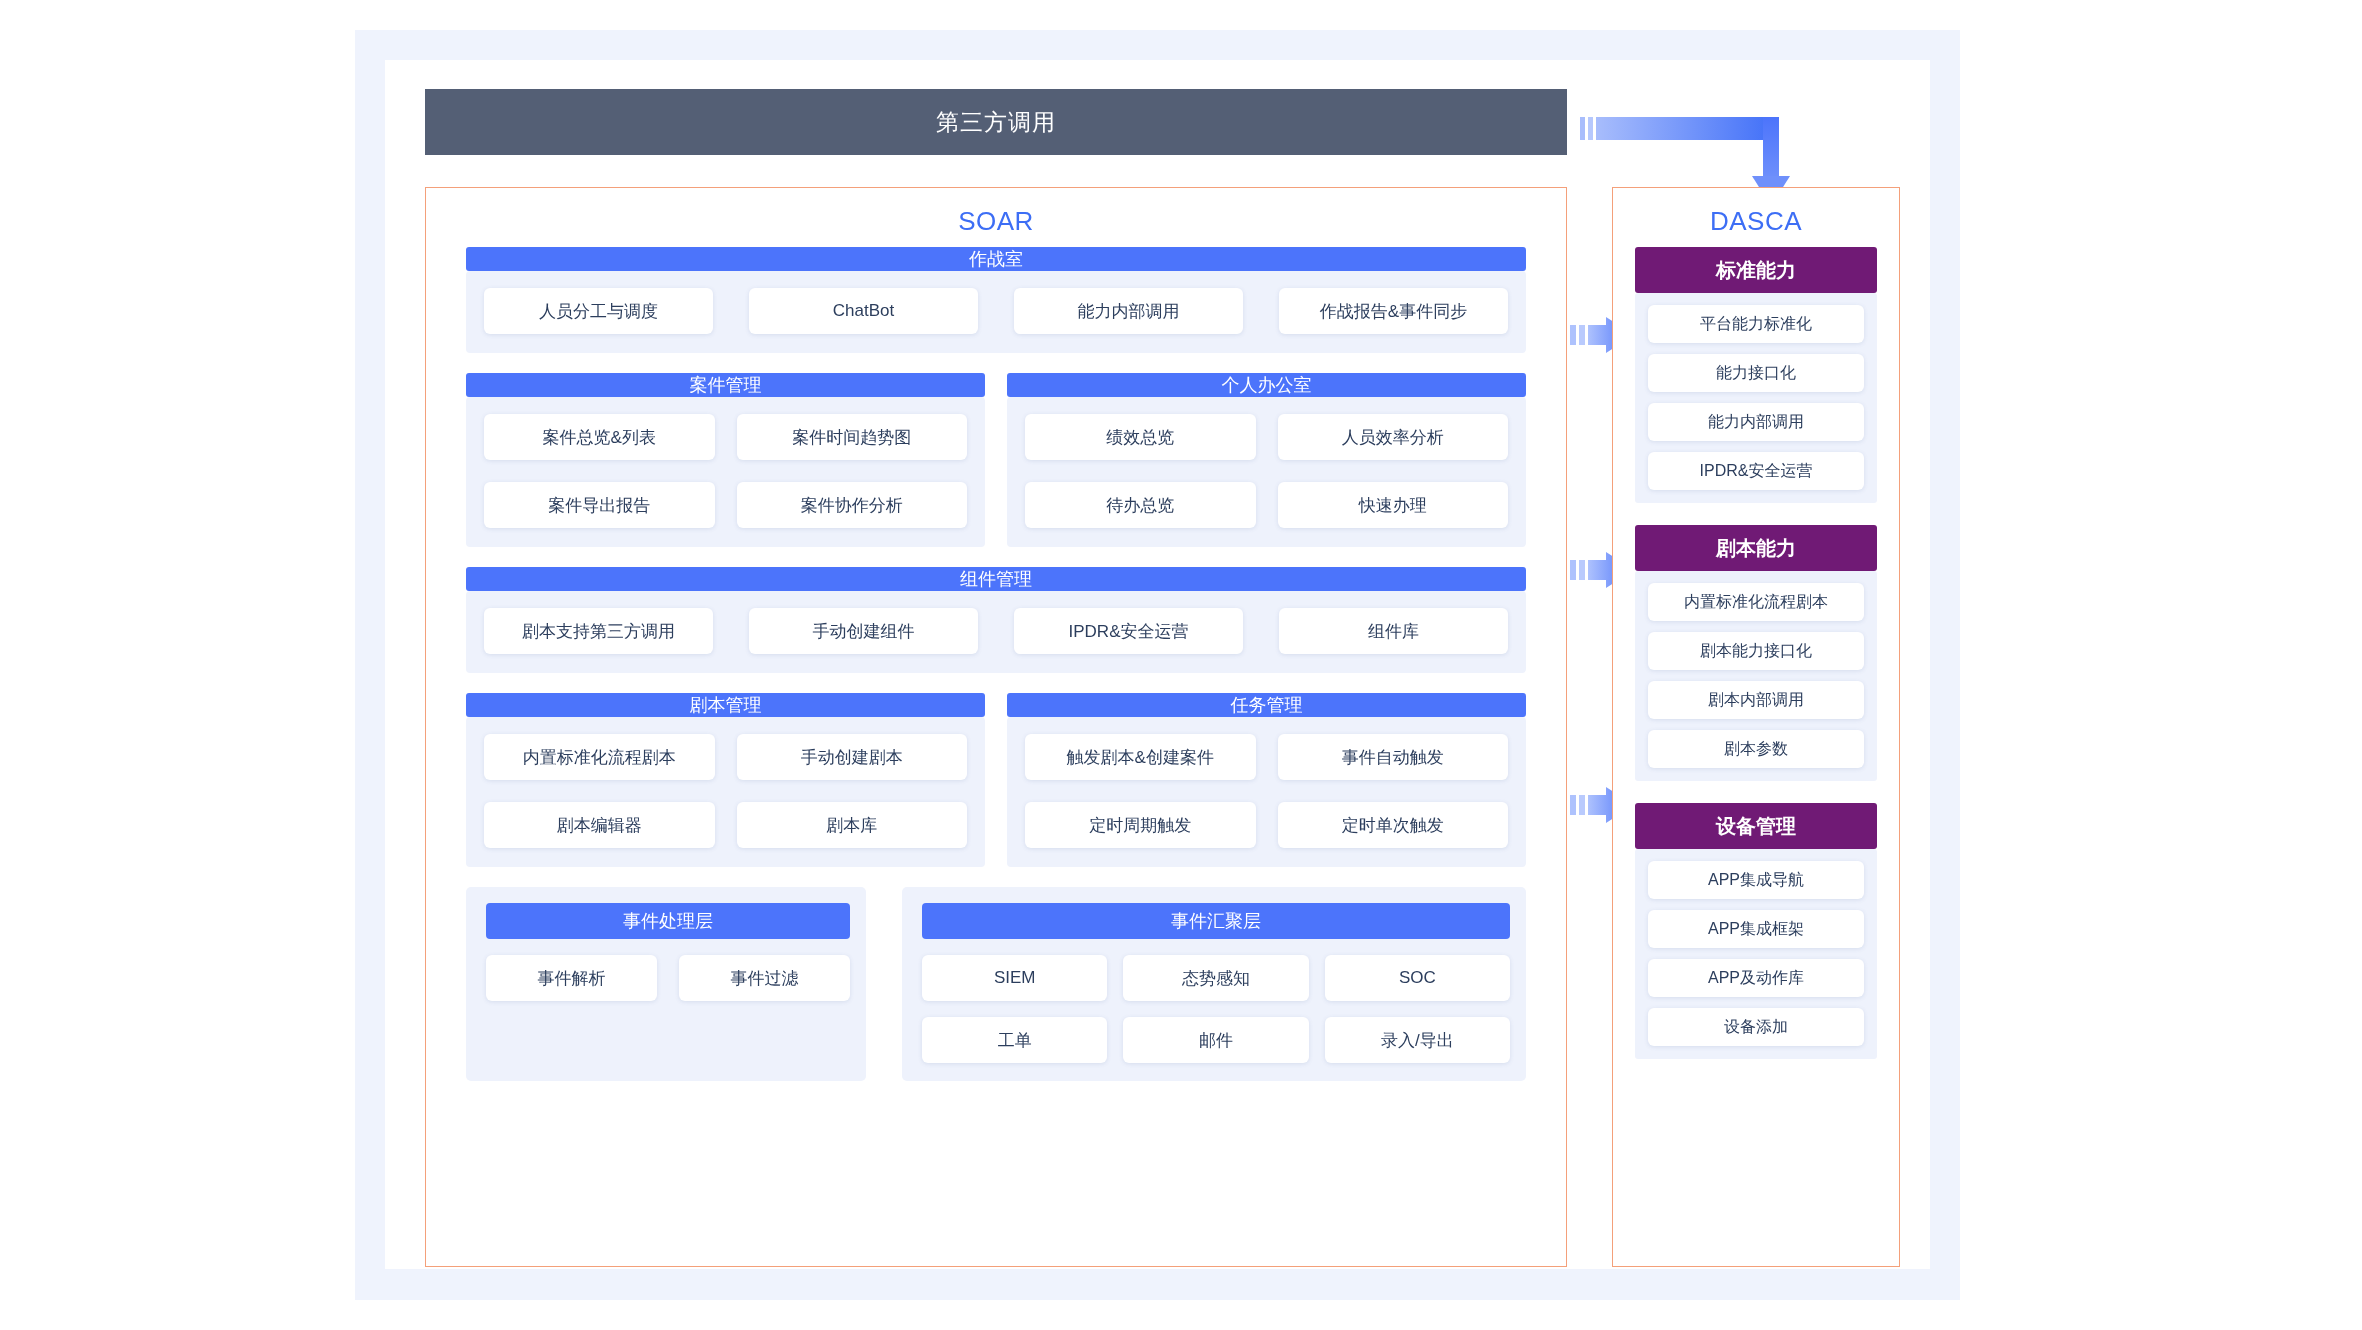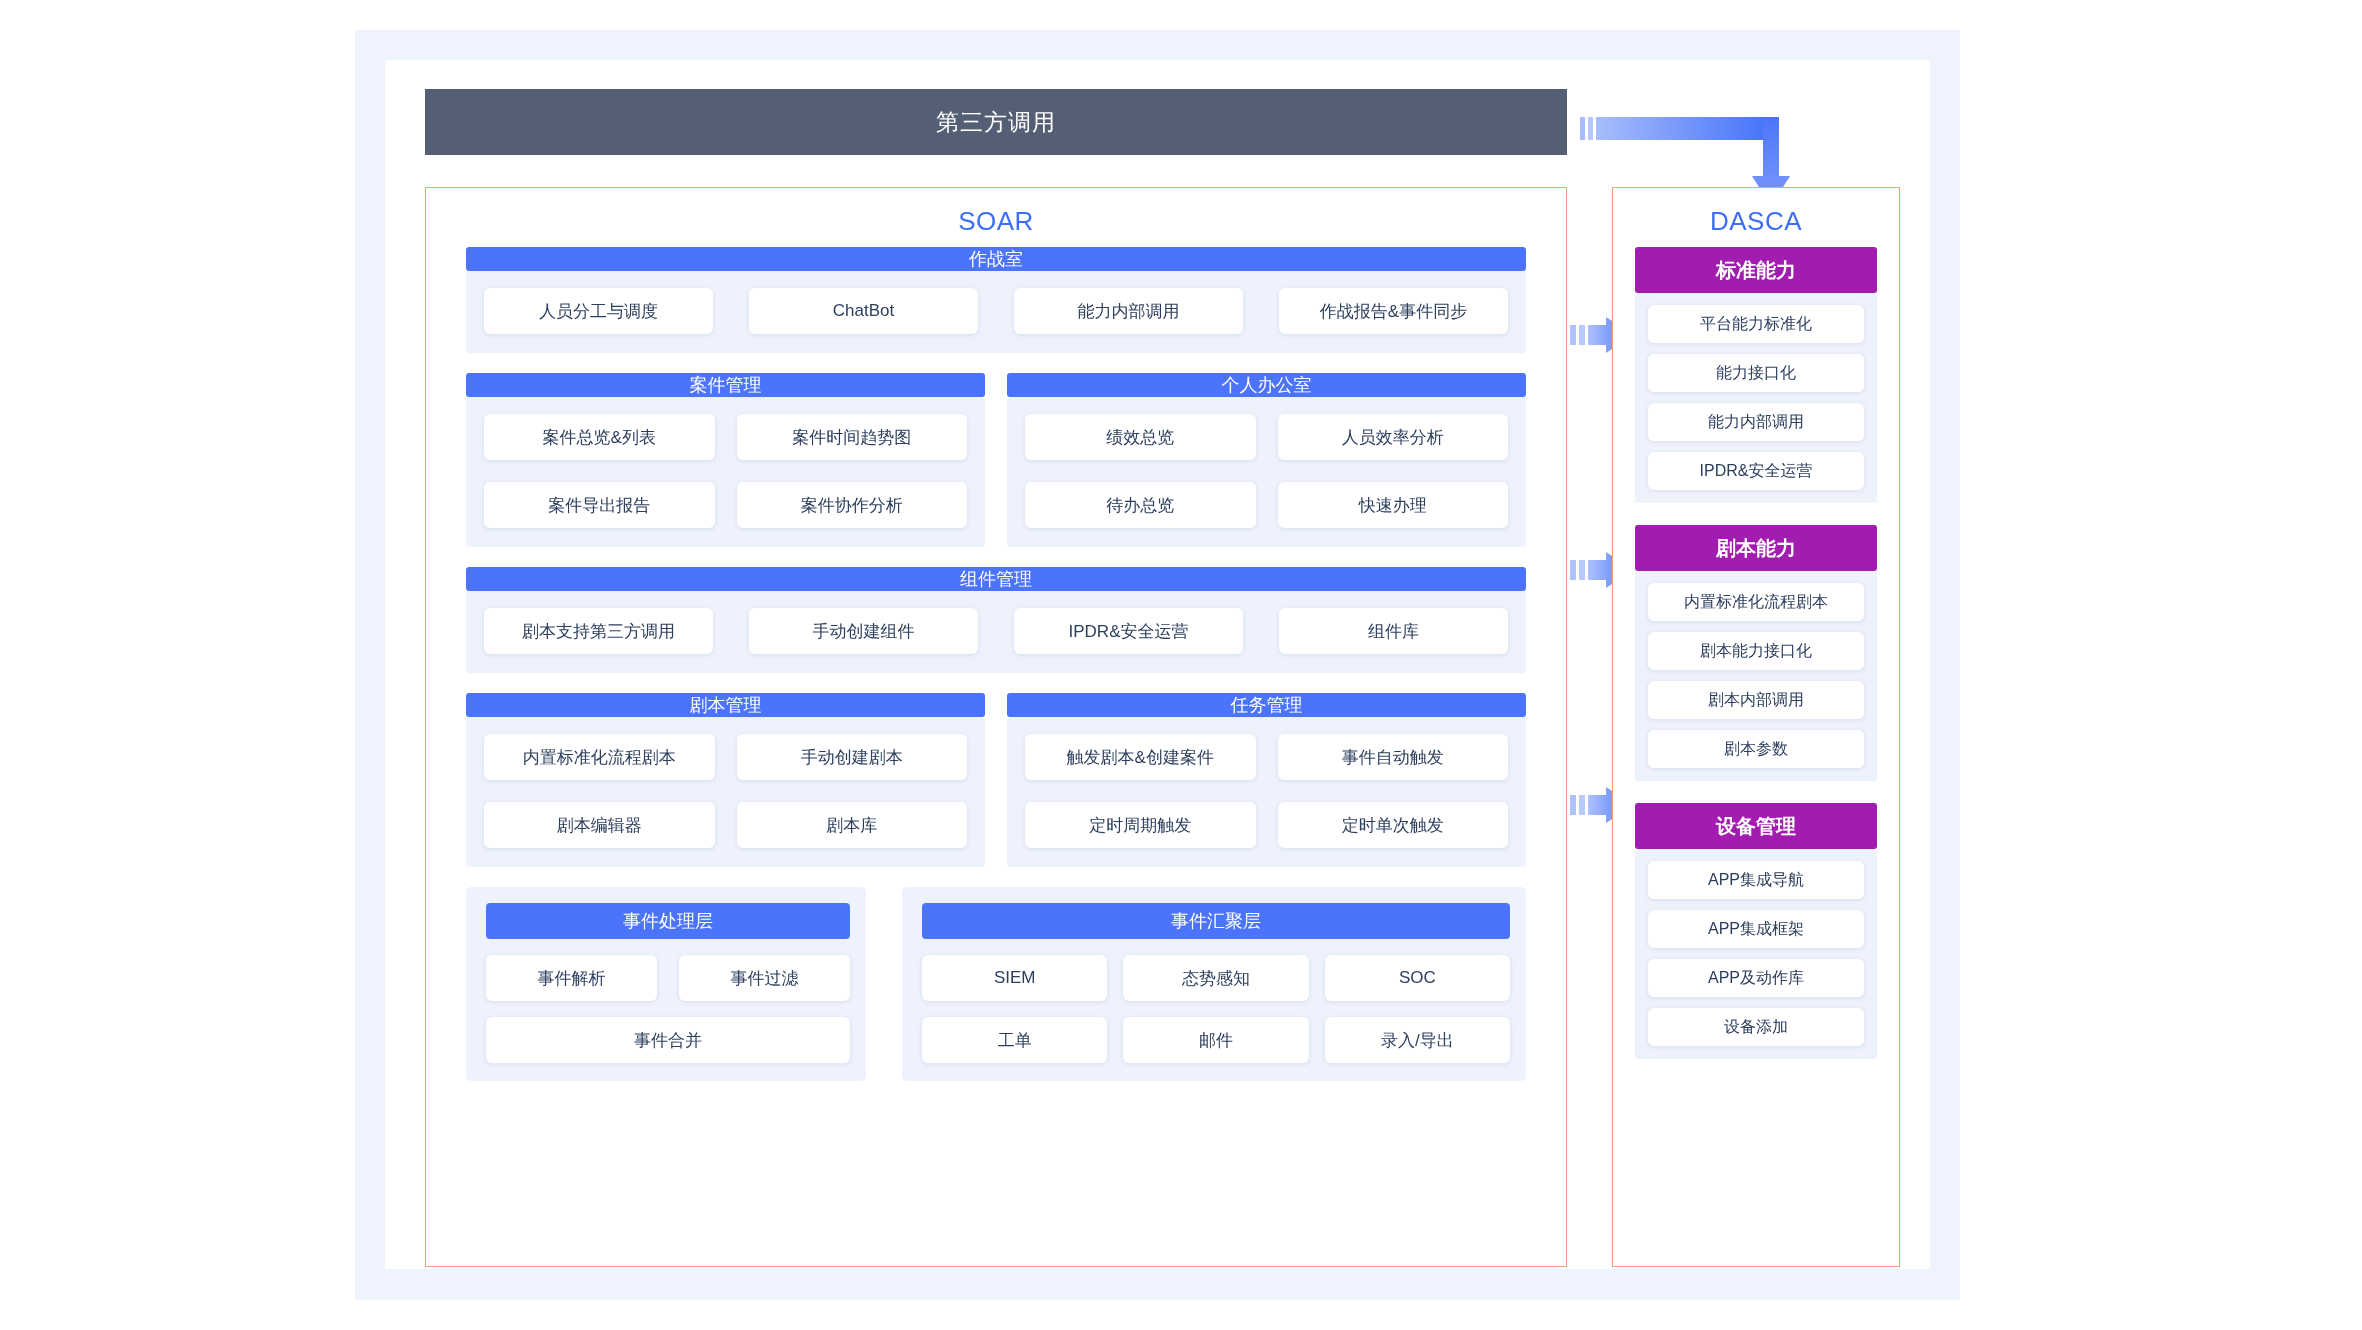--- a/index.html
+++ b/index.html
@@ -140,21 +140,21 @@
     top: 127px;
     width: 288px;
     height: 1080px;
     border: 1.6px solid #f4a07a;
     background: #ffffff;
   }
   .dasca-body { padding: 0 22px; }
 
   .cap-group { margin-bottom: 22px; }
   .cap-head {
-    background: #a21caf; color: #ffffff; font-size: 20px;
+    background: #701a75; color: #ffffff; font-size: 20px;
     height: 46px; display: flex; align-items: center; justify-content: center;
     border-radius: 3px; font-weight: bold;
   }
   .cap-body { background: #eef2fc; border-radius: 3px; padding: 12px 13px 13px 13px; }
   .cap-item {
     background: #ffffff; border-radius: 6px; height: 38px;
     display: flex; align-items: center; justify-content: center;
     font-size: 16px; color: #2c3e5d; margin-bottom: 11px;
     box-shadow: 0 1px 4px rgba(90,110,160,.16);
   }
@@ -273,21 +273,20 @@
 
       </div>
 
       <div class="bottom-wrap">
         <div class="bottom-box bottom-left">
           <div class="bottom-head">事件处理层</div>
           <div class="grid2" style="margin-bottom:16px;">
             <div class="tile">事件解析</div>
             <div class="tile">事件过滤</div>
           </div>
-          <div class="tile">事件合并</div>
         </div>
 
         <div class="bottom-box bottom-right">
           <div class="bottom-head">事件汇聚层</div>
           <div class="grid3" style="margin-bottom:16px;">
             <div class="tile">SIEM</div>
             <div class="tile">态势感知</div>
             <div class="tile">SOC</div>
           </div>
           <div class="grid3">

